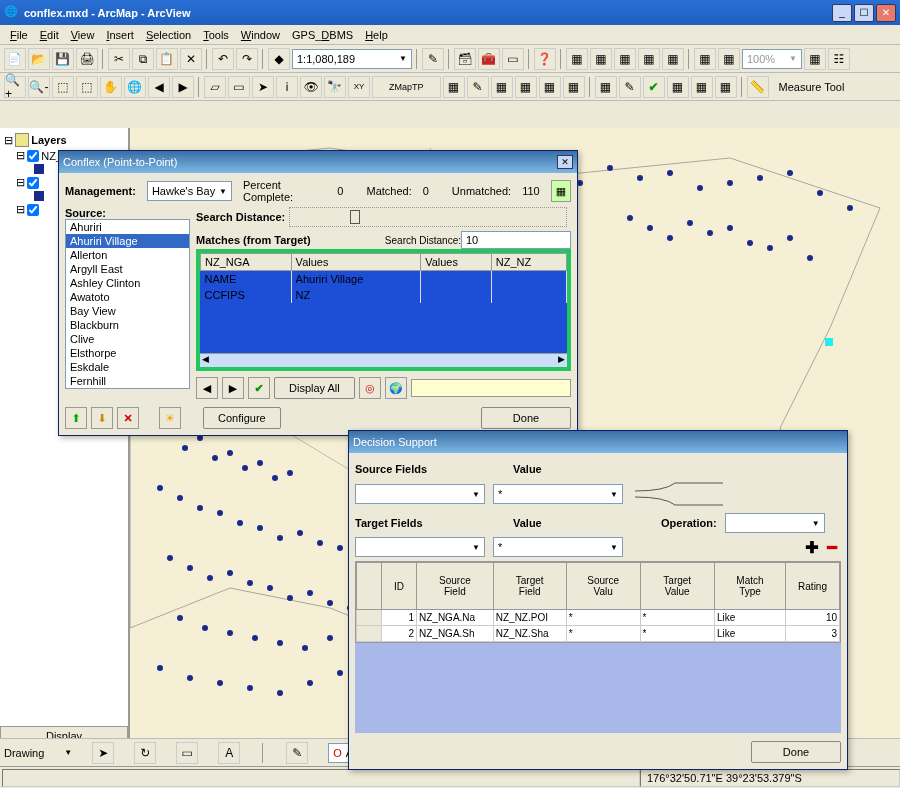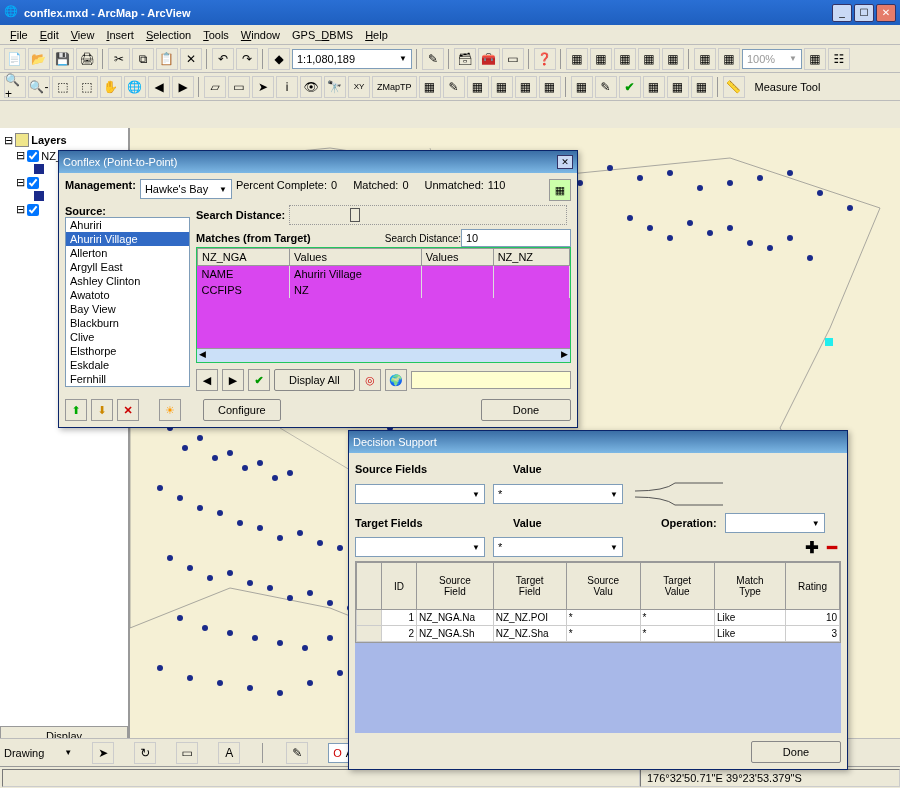--- a/index.html
+++ b/index.html
@@ -37,26 +37,26 @@
 .combo{height:20px;border:1px solid #7f9db9;background:#fff;padding:0 4px;display:flex;align-items:center}
 .combo .arrow{margin-left:auto;font-size:8px}
 
 .dialog{position:absolute;background:#ece9d8;border:1px solid #0a246a;box-shadow:2px 2px 6px rgba(0,0,0,0.3)}
 .dialog .dlg-title{height:22px;background:linear-gradient(#3a6ea5,#7db8e5);color:#fff;font-weight:normal;display:flex;align-items:center;padding:0 4px}
 .dialog .dlg-title .close{margin-left:auto;width:16px;height:14px;background:#c9d9f5;border:1px solid #336;display:flex;align-items:center;justify-content:center;font-size:9px;color:#000}
 .dialog .body{padding:6px}
 .xpbutton{height:22px;padding:0 14px;background:#ece9d8;border:1px solid #888;border-radius:2px}
 
 .conflex{left:58px;top:150px;width:520px}
-.conflex .row1{display:flex;align-items:flex-start;gap:4px;margin-bottom:4px}
+.conflex .row1{display:flex;align-items:center;gap:11px;margin-bottom:4px}
 .conflex .srcbox{border:1px solid #7f9db9;background:#fff;height:170px;width:125px;overflow:auto}
 .conflex .srcbox div{padding:1px 4px}
 .conflex .srcbox .sel{background:#316ac5;color:#fff}
 .conflex .matches{flex:1}
-.conflex .grid{border:1px solid #22c55e;background:#d946ef}
+.conflex .grid{border:4px solid #22c55e;background:#1d4ed8}
 .conflex .grid table{width:100%;border-collapse:collapse}
 .conflex .grid th{background:#ece9d8;border:1px solid #999;padding:2px 4px;text-align:left;font-weight:normal}
 .conflex .grid td{border-right:1px solid #ddd;padding:2px 4px}
 .conflex .slider{height:20px;border:1px dotted #999;flex:1;margin:0 4px;position:relative;background:#ece9d8}
 .conflex .slider .thumb{position:absolute;left:60px;top:2px;width:10px;height:14px;background:#ece9d8;border:1px solid #555}
 .sdinput{width:110px;height:18px;border:1px solid #7f9db9;background:#fff;padding:0 4px}
 
 .ds{left:348px;top:430px;width:500px}
 .ds .hdrrow{display:flex;gap:8px;margin:4px 0;align-items:center}
 .ds .fcombo{width:130px;height:20px;border:1px solid #7f9db9;background:#fff;display:flex;align-items:center;padding:0 4px}
@@ -151,21 +151,21 @@
   <div class="tbtn">◀</div>
   <div class="tbtn">▶</div>
   <div class="tsep"></div>
   <div class="tbtn">▱</div>
   <div class="tbtn">▭</div>
   <div class="tbtn">➤</div>
   <div class="tbtn">ℹ</div>
   <div class="tbtn">👁</div>
   <div class="tbtn">🔭</div>
   <div class="tbtn" style="font-size:8px">XY</div>
-  <div class="tbtn" style="width:auto;padding:0 4px;font-size:9px">ZMapTP</div>
+  <div class="tbtn" style="width:auto;padding:0 16px;font-size:9px">ZMapTP</div>
   <div class="tbtn">▦</div>
   <div class="tbtn">✎</div>
   <div class="tbtn">▦</div>
   <div class="tbtn">▦</div>
   <div class="tbtn">▦</div>
   <div class="tbtn">▦</div>
   <div class="tsep"></div>
   <div class="tbtn">▦</div>
   <div class="tbtn">✎</div>
   <div class="tbtn greenchk">✔</div>

